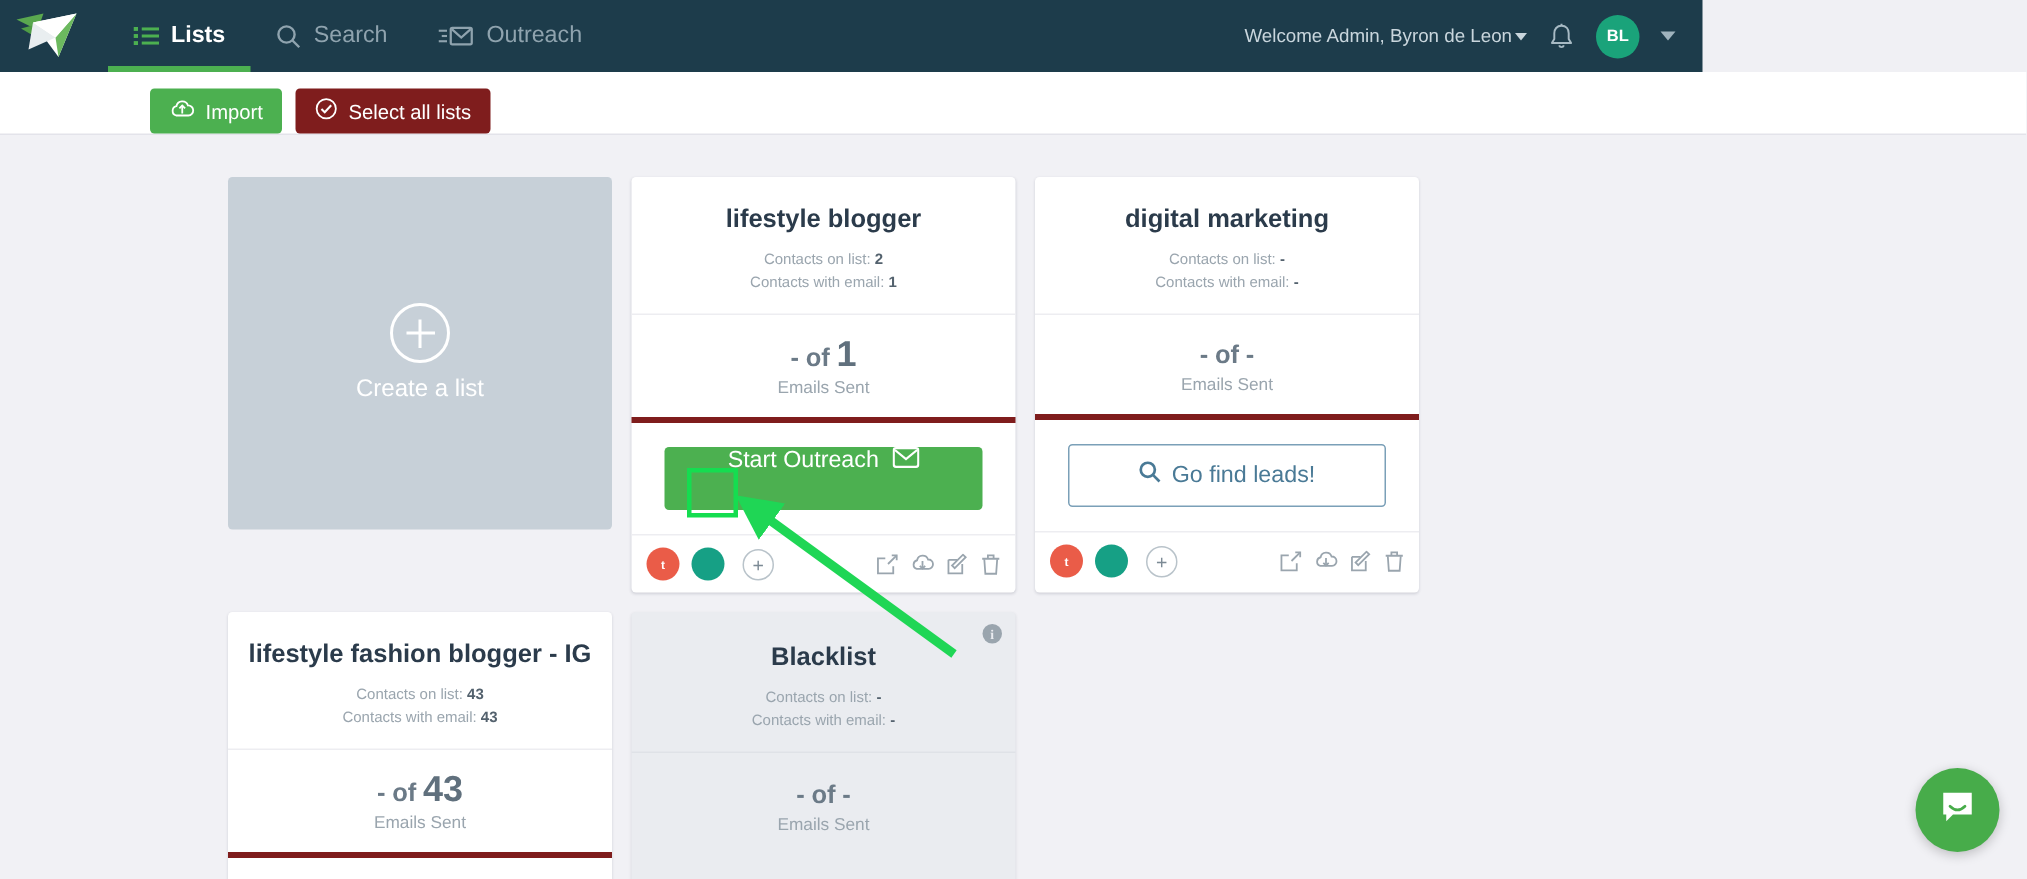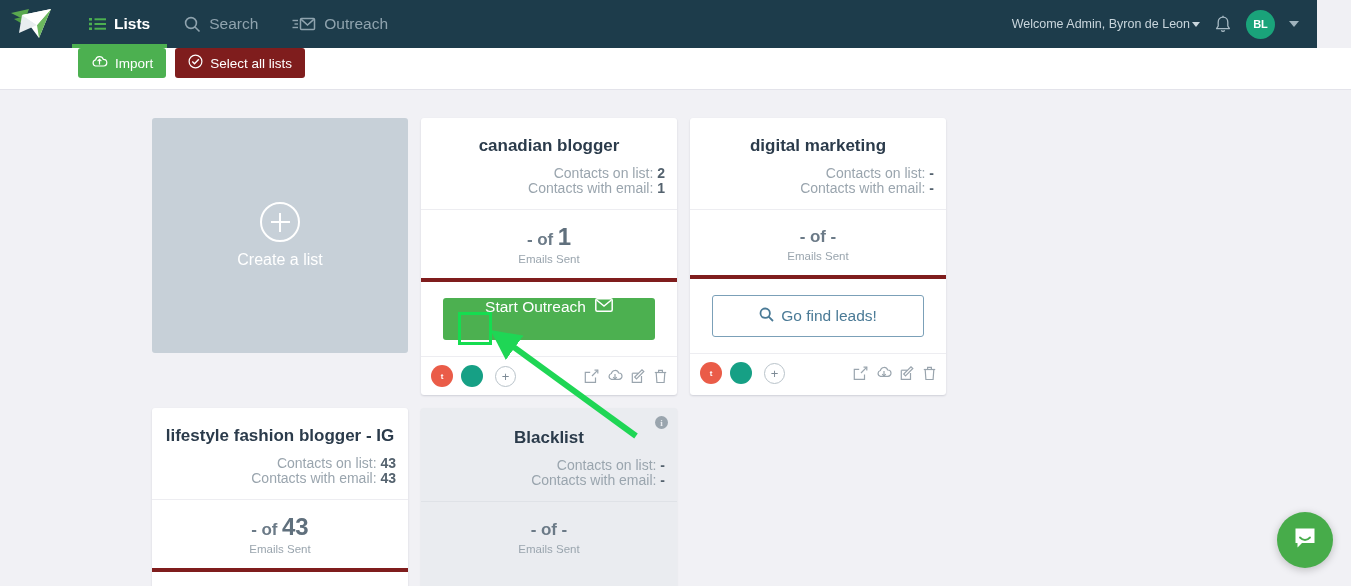--- a/index.html
+++ b/index.html
@@ -7,21 +7,21 @@
     width: 1351px; height: 586px;
     overflow: hidden;
     font-family: "Liberation Sans", sans-serif;
     background: #f0f0f4;
   }
   .page { position: relative; width: 1351px; height: 586px; }
 
   
   .topbar {
     position: absolute; top: 0; left: 0;
-    width: 1317px; height: 48px;
+    width: 1135px; height: 48px;
     background: #1d3c4b;
     display: flex; align-items: flex-start;
   }
   .logo {
     width: 62px; height: 48px;
     display: flex; align-items: center; justify-content: center;
     flex: 0 0 auto;
   }
   .nav-tabs { display: flex; align-items: stretch; height: 48px; margin-left: 10px; }
   .nav-tab {
@@ -68,22 +68,22 @@
     border-left: 5px solid transparent; border-right: 5px solid transparent;
     border-top: 6px solid #9fb3bd; cursor: pointer;
   }
 
   
   .toolbar {
     position: absolute; top: 48px; left: 0;
     width: 1351px; height: 42px;
     background: #ffffff;
     border-bottom: 1px solid #e3e3ea;
-    display: flex; align-items: flex-start;
-    padding-left: 78px; gap: 9px;
+    display: flex; align-items: flex-end;
+    padding-left: 100px; gap: 9px;
   }
   .btn {
     display: inline-flex; align-items: center; gap: 7px;
     height: 30px; padding: 0 13px;
     border-radius: 3px; border: none;
     font-size: 13.5px; color: #fff; cursor: pointer;
     font-family: "Liberation Sans", sans-serif;
     white-space: nowrap;
   }
   .btn-import { background: #4cb050; }
@@ -139,21 +139,21 @@
   
   .card-head {
     padding: 17px 12px 13px;
     text-align: center;
     border-bottom: 1px solid #ededf1;
   }
   .card-title {
     font-size: 17px; font-weight: bold; color: #2b3b4b;
     line-height: 22px; margin-bottom: 9px;
   }
-  .card-sub { font-size: 14px; color: #9aa5ae; line-height: 15px; text-align: right; }
+  .card-sub { font-size: 10px; color: #9aa5ae; line-height: 15px; }
   .card-sub b { color: #54626e; }
 
   .card-stats {
     padding: 15px 20px 13px;
     text-align: center;
     border-bottom: 4px solid #7f1d1d;
   }
   .stat-line { color: #6b7a87; line-height: 24px; }
   .stat-small { font-size: 17px; font-weight: bold; }
   .stat-big { font-size: 24px; font-weight: bold; color: #60707d; }
@@ -359,21 +359,21 @@
   <div class="content">
     <div class="grid">
 
       <div class="create-card">
         <div class="create-plus"></div>
         <div class="create-label">Create a list</div>
       </div>
 
       <div class="card">
         <div class="card-head">
-          <div class="card-title">canadian blogger</div>
+          <div class="card-title">lifestyle blogger</div>
           <div class="card-sub">
             <span>Contacts on list:</span>
             <b>2</b>
           </div>
           <div class="card-sub">
             <span>Contacts with email:</span>
             <b>1</b>
           </div>
         </div>
         <div class="card-stats">

